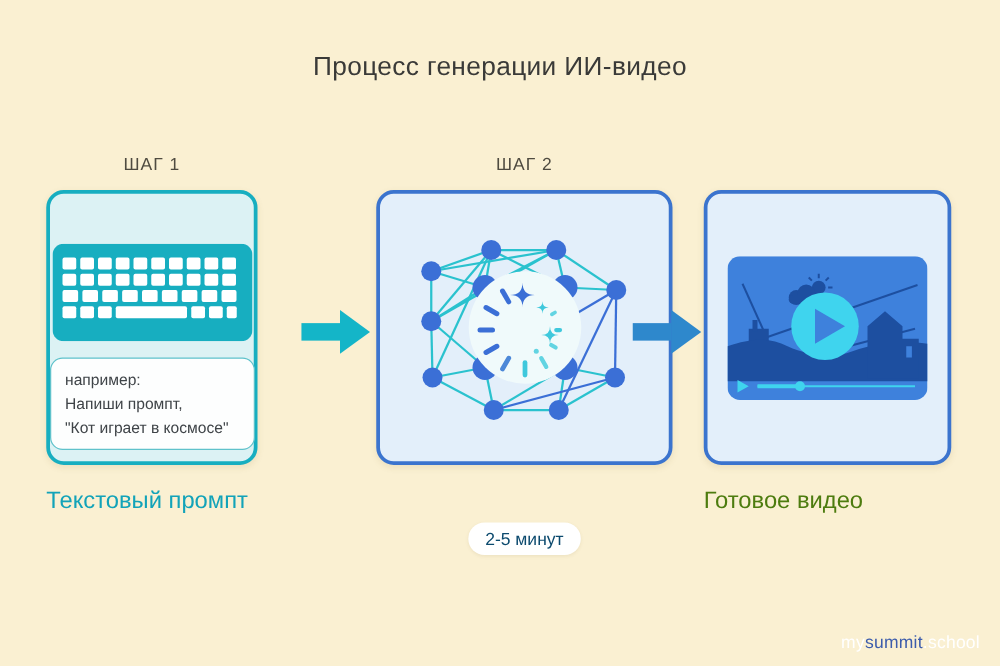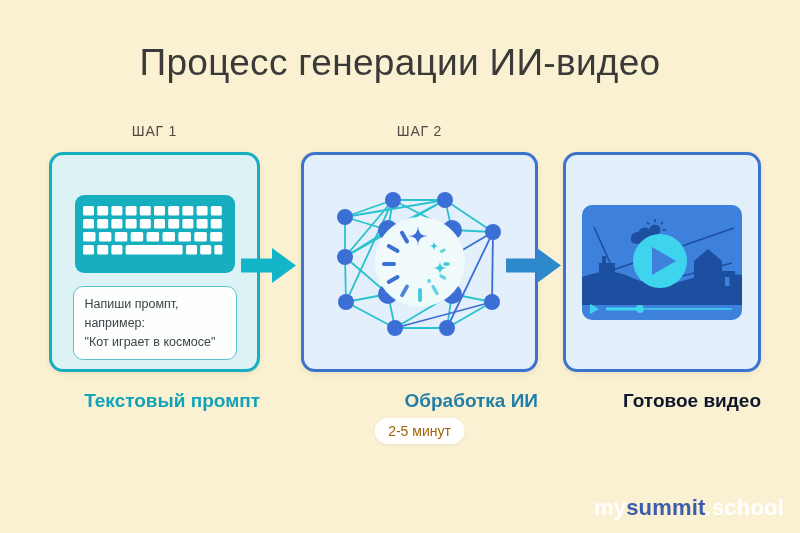--- a/index.html
+++ b/index.html
@@ -1,56 +1,56 @@
 <!DOCTYPE html>
 <html><head>
 <meta charset="utf-8">
 <style>
   html,body{margin:0;padding:0;}
   body{width:800px;height:533px;font-family:"Liberation Sans",sans-serif;}
   #canvas{position:relative;width:800px;height:533px;background:#FAF0D2;overflow:hidden;}
 
   .title{position:absolute;top:42px;left:0;width:800px;text-align:center;
-         font-size:37px;color:#3A3A38;letter-spacing:0.3px;}
+         font-size:21px;color:#3A3A38;letter-spacing:0.3px;}
 
   .col{position:absolute;top:120px;height:340px;}
-  .col1{left:37px;width:211px;margin-left:12px;}
+  .col1{left:37px;width:169px;}
   .col2{left:301px;width:237px;}
   .col3{left:563px;width:198px;}
 
   .step-label{position:absolute;top:3px;width:100%;text-align:center;
               font-size:14px;color:#4F4B40;letter-spacing:0.8px;}
 
   .card{position:absolute;top:32px;left:0;right:0;height:220px;border-radius:14px;
         box-sizing:border-box;box-shadow:0 2px 5px rgba(120,100,40,0.10);}
   .card-teal{border:3px solid #17AEC0;background:#DCF2F4;}
   .card-blue{border:3px solid #3B74CE;background:#E3EFFA;}
 
   .kb-icon{display:block;margin:40px auto 0;}
   .prompt-bubble{width:140px;margin:13px auto 0;background:#FDFEFE;
                  border:1.5px solid #5FC2CB;border-radius:10px;padding:8px 11px;
                  font-size:12.5px;line-height:1.5;color:#3F4448;}
   .nn-icon{display:block;margin:15px auto 0;}
   .player-icon{display:block;margin:50px auto 0;}
 
-  .caption{position:absolute;top:270px;width:100%;text-align:right;
-           font-weight:bold;font-size:19px;}
+  .caption{position:absolute;top:270px;width:100%;text-align:left;
+           font-weight:normal;font-size:19px;}
   .caption1{color:#12A3B9;}
   .caption2{color:#1F7FA6;}
-  .caption3{color:#0f172a;}
+  .caption3{color:#4d7c0f;}
 
   .badge{position:absolute;top:298px;left:50%;transform:translateX(-50%);
          background:#FFFFFF;border-radius:16px;padding:5px 14px;font-size:14px;
-         color:#a16207;white-space:nowrap;box-shadow:0 1px 3px rgba(120,100,40,0.10);}
+         color:#0c4a6e;white-space:nowrap;box-shadow:0 1px 3px rgba(120,100,40,0.10);}
 
   .arrow{position:absolute;top:247px;}
   .arrow1{left:241px;}
   .arrow2{left:506px;}
 
-  .logo{position:absolute;right:16px;bottom:12px;font-size:22px;font-weight:bold;letter-spacing:0.2px;margin-top:35px;}
+  .logo{position:absolute;right:16px;bottom:12px;font-size:14px;font-weight:normal;letter-spacing:0.2px;margin-top:35px;}
   .logo .lt{color:#FFFFFF;}
   .logo .brand{color:#3C5CAC;}
 </style>
 </head>
 <body>
 
 <div id="canvas">
 
   <div class="title">Процесс генерации ИИ-видео</div>
 
@@ -92,22 +92,22 @@
           <rect x="8" y="50" width="11" height="9.5" rx="1.5"></rect>
             <rect x="22.2" y="50" width="11" height="9.5" rx="1.5"></rect>
             <rect x="36.4" y="50" width="11" height="9.5" rx="1.5"></rect>
             <rect x="50.6" y="50" width="57" height="9.5" rx="1.5"></rect>
             <rect x="111" y="50" width="11" height="9.5" rx="1.5"></rect>
             <rect x="125.2" y="50" width="11" height="9.5" rx="1.5"></rect>
             <rect x="139.4" y="50" width="8" height="9.5" rx="1.5"></rect>
         </g>
       </svg>
       <div class="prompt-bubble">
+        <div>например:</div>
         <div>Напиши промпт,</div>
-        <div>например:</div>
         <div>"Кот играет в космосе"</div>
       </div>
     </div>
     <div class="caption caption1">Текстовый промпт</div>
   </div>
 
   <svg class="arrow arrow1" width="56" height="37" viewBox="0 0 56 37">
     <rect x="0" y="11.5" width="31" height="14" fill="#14B5C8"></rect>
     <polygon points="31,1 55,18.5 31,36" fill="#14B5C8"></polygon>
   </svg>
@@ -184,21 +184,20 @@
           <circle cx="17" cy="47" r="8"></circle>
             <circle cx="17" cy="87" r="8"></circle>
           <circle cx="18" cy="132" r="8"></circle>
             <circle cx="67" cy="158" r="8"></circle>
           <circle cx="119" cy="158" r="8"></circle>
             <circle cx="165" cy="62" r="8"></circle>
           <circle cx="164" cy="132" r="8"></circle>
         </g>
       </svg>
     </div>
-    <div class="caption caption2">Обработка ИИ</div>
     <div class="badge">2-5 минут</div>
   </div>
 
   <svg class="arrow arrow2" width="56" height="37" viewBox="0 0 56 37">
     <rect x="0" y="11.5" width="31" height="14" fill="#2E88CC"></rect>
     <polygon points="31,1 55,18.5 31,36" fill="#2E88CC"></polygon>
   </svg>
 
   <div class="col col3">
     <div class="card card-blue">

